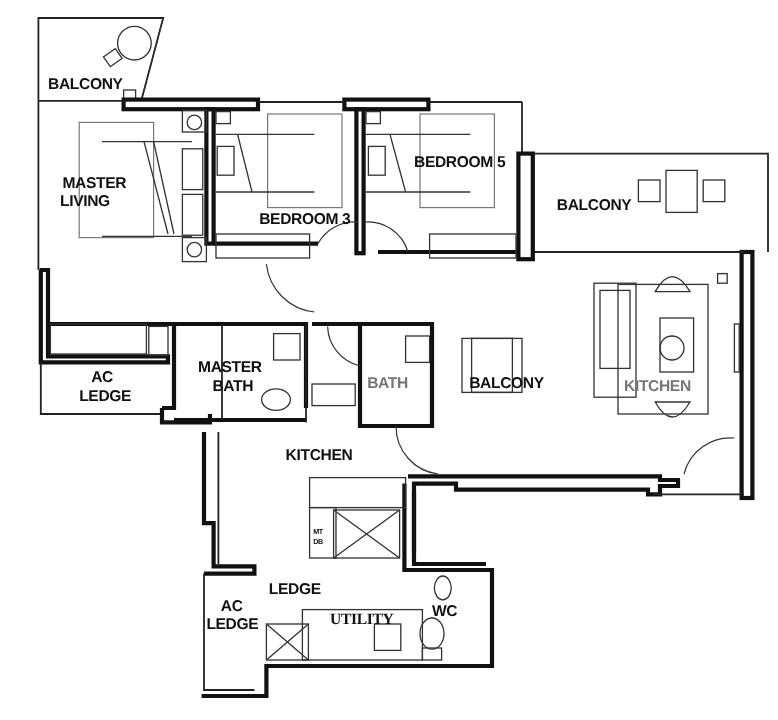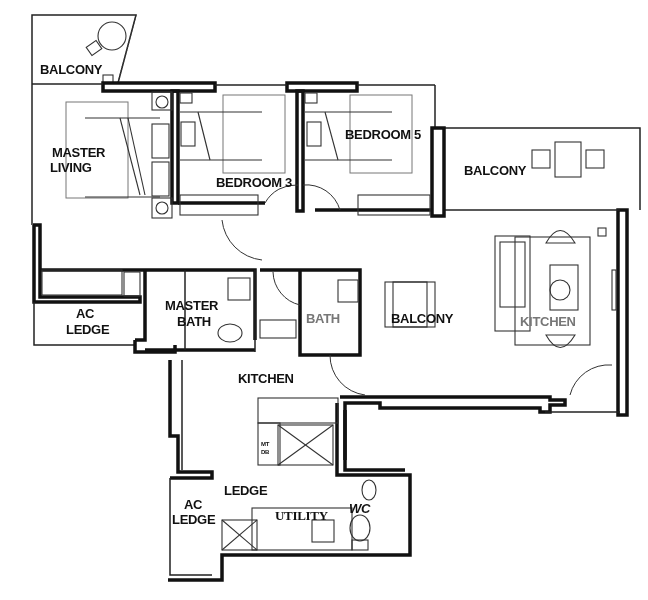--- a/index.html
+++ b/index.html
@@ -179,16 +179,16 @@
 <div class="label" style="left:391px;top:311px;">BALCONY</div>
 <div class="label faded" style="left:520px;top:314px;">KITCHEN</div>
 
 <div class="label" style="left:238px;top:371px;">KITCHEN</div>
 
 <div class="label small" style="left:261px;top:441px;">MT</div>
 <div class="label small" style="left:261px;top:449px;">DB</div>
 
 <div class="label" style="left:224px;top:483px;">LEDGE</div>
 <div class="label" style="left:275px;top:508px;font-family:Liberation Serif, serif;">UTILITY</div>
-<div class="label" style="left:349px;top:501px;font-style:italic;">WC</div>
+<div class="label" style="left:360px;top:501px;">WC</div>
 
 <div class="label" style="left:184px;top:497px;">AC</div>
 <div class="label" style="left:172px;top:512px;">LEDGE</div>
 
 </body></html>

